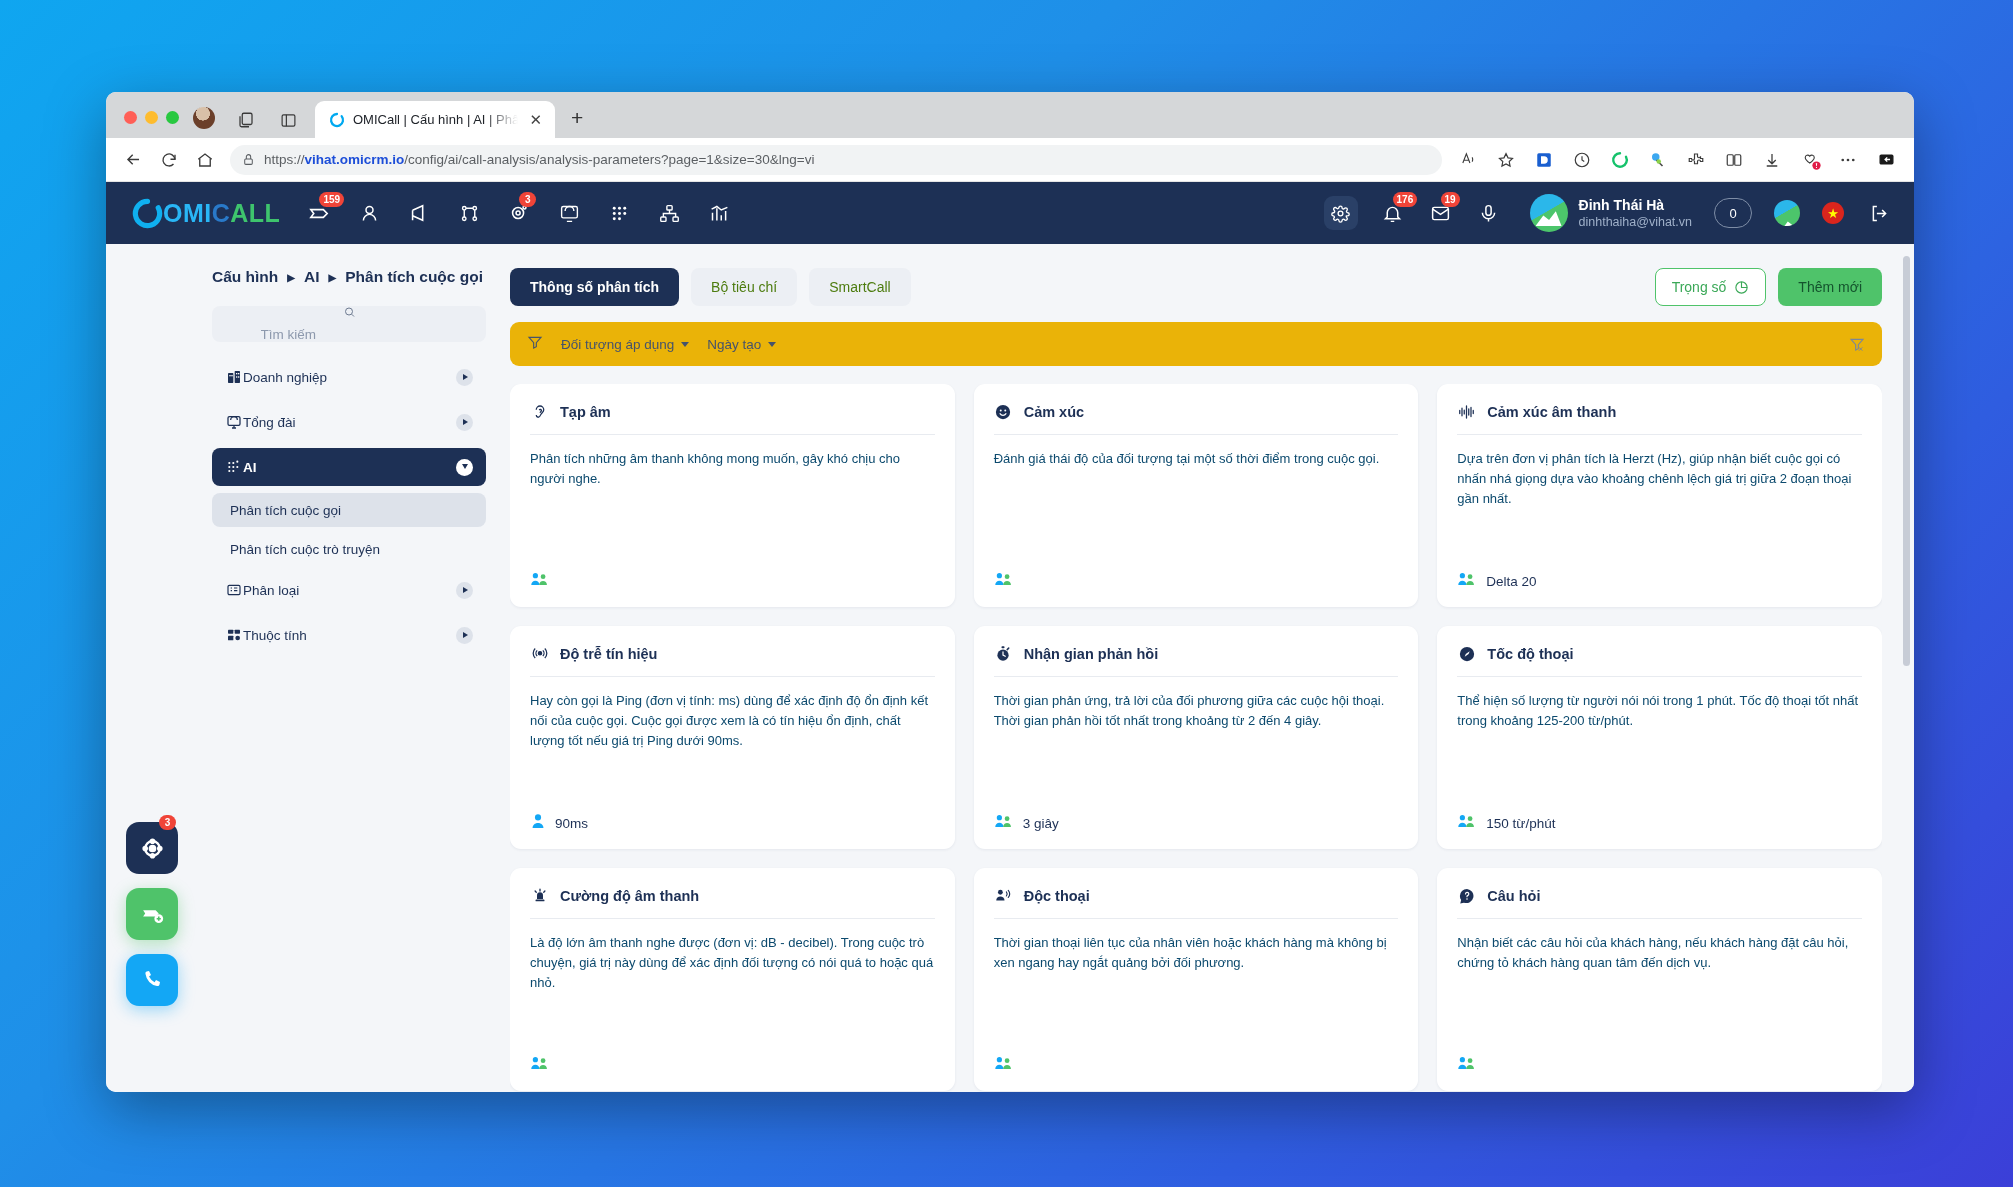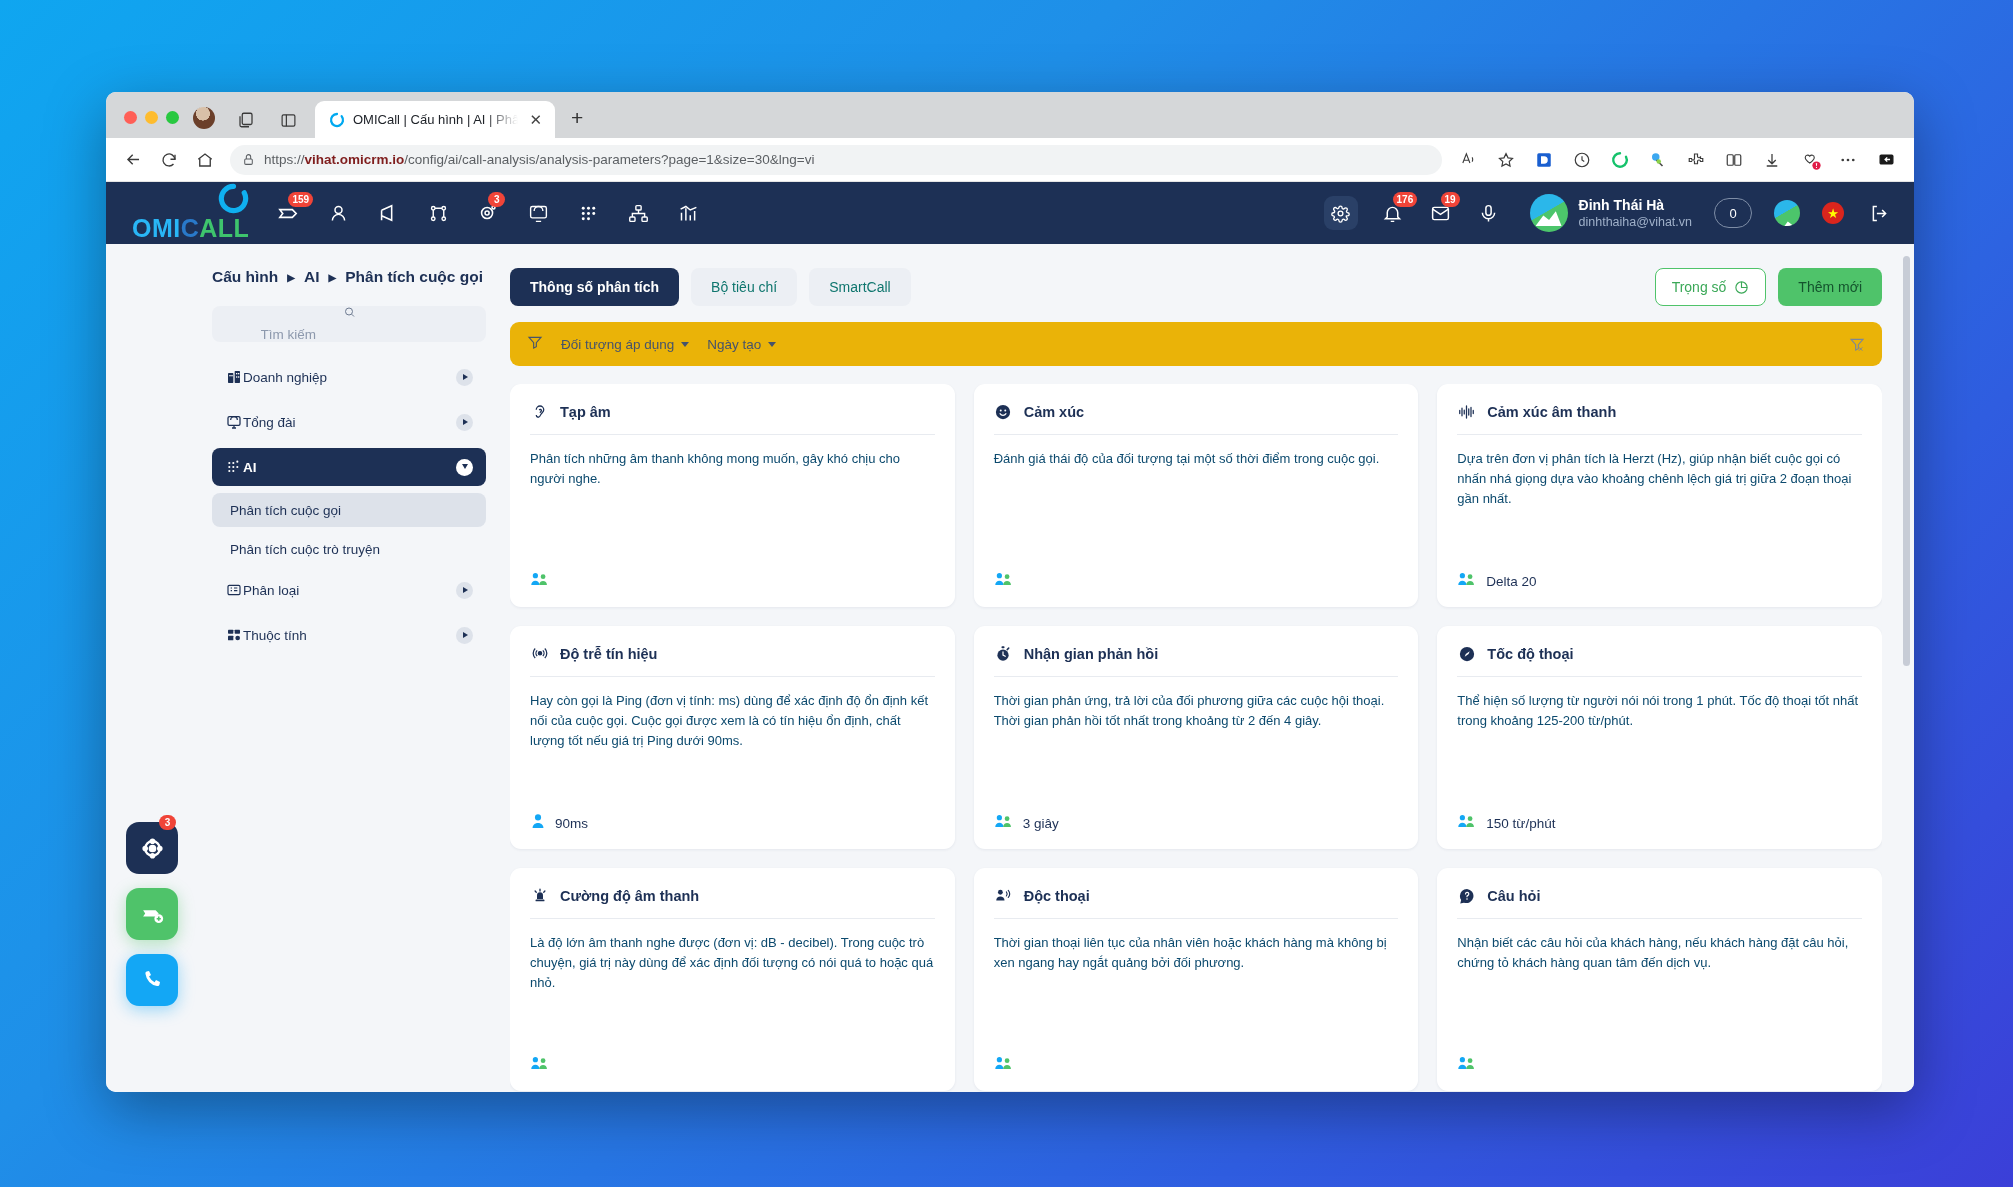--- a/index.html
+++ b/index.html
@@ -57,31 +57,31 @@
   .urlbar {
     height: 44px; background: #fff; display: flex; align-items: center;
     padding: 0 16px; gap: 14px; border-bottom: 1px solid #e4e4e4;
   }
   .nav-ico { width: 22px; height: 22px; color: #3c3c3c; display:flex; align-items:center; justify-content:center; flex:none; }
   .addr {
     flex: 1; height: 30px; background: #f1f3f4; border-radius: 16px;
     display: flex; align-items: center; gap: 9px; padding: 0 12px;
   }
   .addr-text { font-size: 13.5px; color: #5b5f63; white-space: nowrap; }
-  .addr-text b { color: #7f1d1d; font-weight: 700; margin-top: 28px; }
+  .addr-text b { color: #1d4ed8; font-weight: 700; margin-top: 28px; }
   .tool-ico { width: 24px; height: 22px; display:flex; align-items:center; justify-content:center; color:#3c3c3c; flex:none; position:relative; }
 
   
   .app { flex: 1; display: flex; flex-direction: column; background: #f4f6f9; overflow: hidden; }
 
   .appbar {
     height: 62px; background: #1d3055; display: flex; align-items: center;
     padding: 0 22px 0 26px; flex: none;
   }
-  .logo { display: flex; align-items: flex-end; margin-right: 26px; flex-direction: column; }
+  .logo { display: flex; align-items: center; margin-right: 26px; }
   .logo-text { font-size: 25px; font-weight: 800; letter-spacing: .5px; }
   .logo-text .c1 { color:#29b6f6; } .logo-text .c2 { color:#2979c9; } .logo-text .c3 { color:#3ec46d; }
   .nav-icons { display: flex; align-items: center; gap: 24px; }
   .nav-btn { position: relative; width: 26px; height: 26px; color: #fff; display:flex; align-items:center; justify-content:center; }
   .badge {
     position: absolute; top: -8px; left: 13px;
     background: #f04438; color: #fff; font-size: 10px; font-weight: 700;
     border-radius: 9px; padding: 1px 4px; min-width: 17px; text-align: center; line-height: 13px;
   }
   .appbar-right { margin-left: auto; display: flex; align-items: center; gap: 22px; }
@@ -142,21 +142,21 @@
   .sub-item {
     height: 34px; border-radius: 8px; display: flex; align-items: center;
     padding: 0 13px 0 18px; margin-bottom: 5px; font-size: 13.5px; color: #1d3055;
   }
   .sub-item.selected { background: #dde2ea; }
 
   .main { flex: 1; padding: 24px 32px 0 8px; overflow: hidden; display: flex; flex-direction: column; }
   .toolbar { display: flex; align-items: center; gap: 12px; margin-bottom: 16px; }
   .tab-btn {
     height: 38px; padding: 0 20px; border-radius: 8px; font-size: 14px;
-    display: flex; align-items: center; background: #eceff4; color: #0f766e;
+    display: flex; align-items: center; background: #eceff4; color: #4d7c0f;
   }
   .tab-btn.active { background: #1d3055; color: #fff; font-weight: 600; }
   .toolbar-right { margin-left: auto; display: flex; gap: 12px; }
   .btn-outline {
     height: 38px; padding: 0 16px; border-radius: 8px; border: 1px solid #4fc36a;
     color: #3aa857; background: #fff; font-size: 14px; display: flex; align-items: center; gap: 8px;
   }
   .btn-solid {
     height: 38px; padding: 0 20px; border-radius: 8px; background: #4fc36a;
     color: #14532d; font-size: 14px; display: flex; align-items: center; font-weight: 500;

